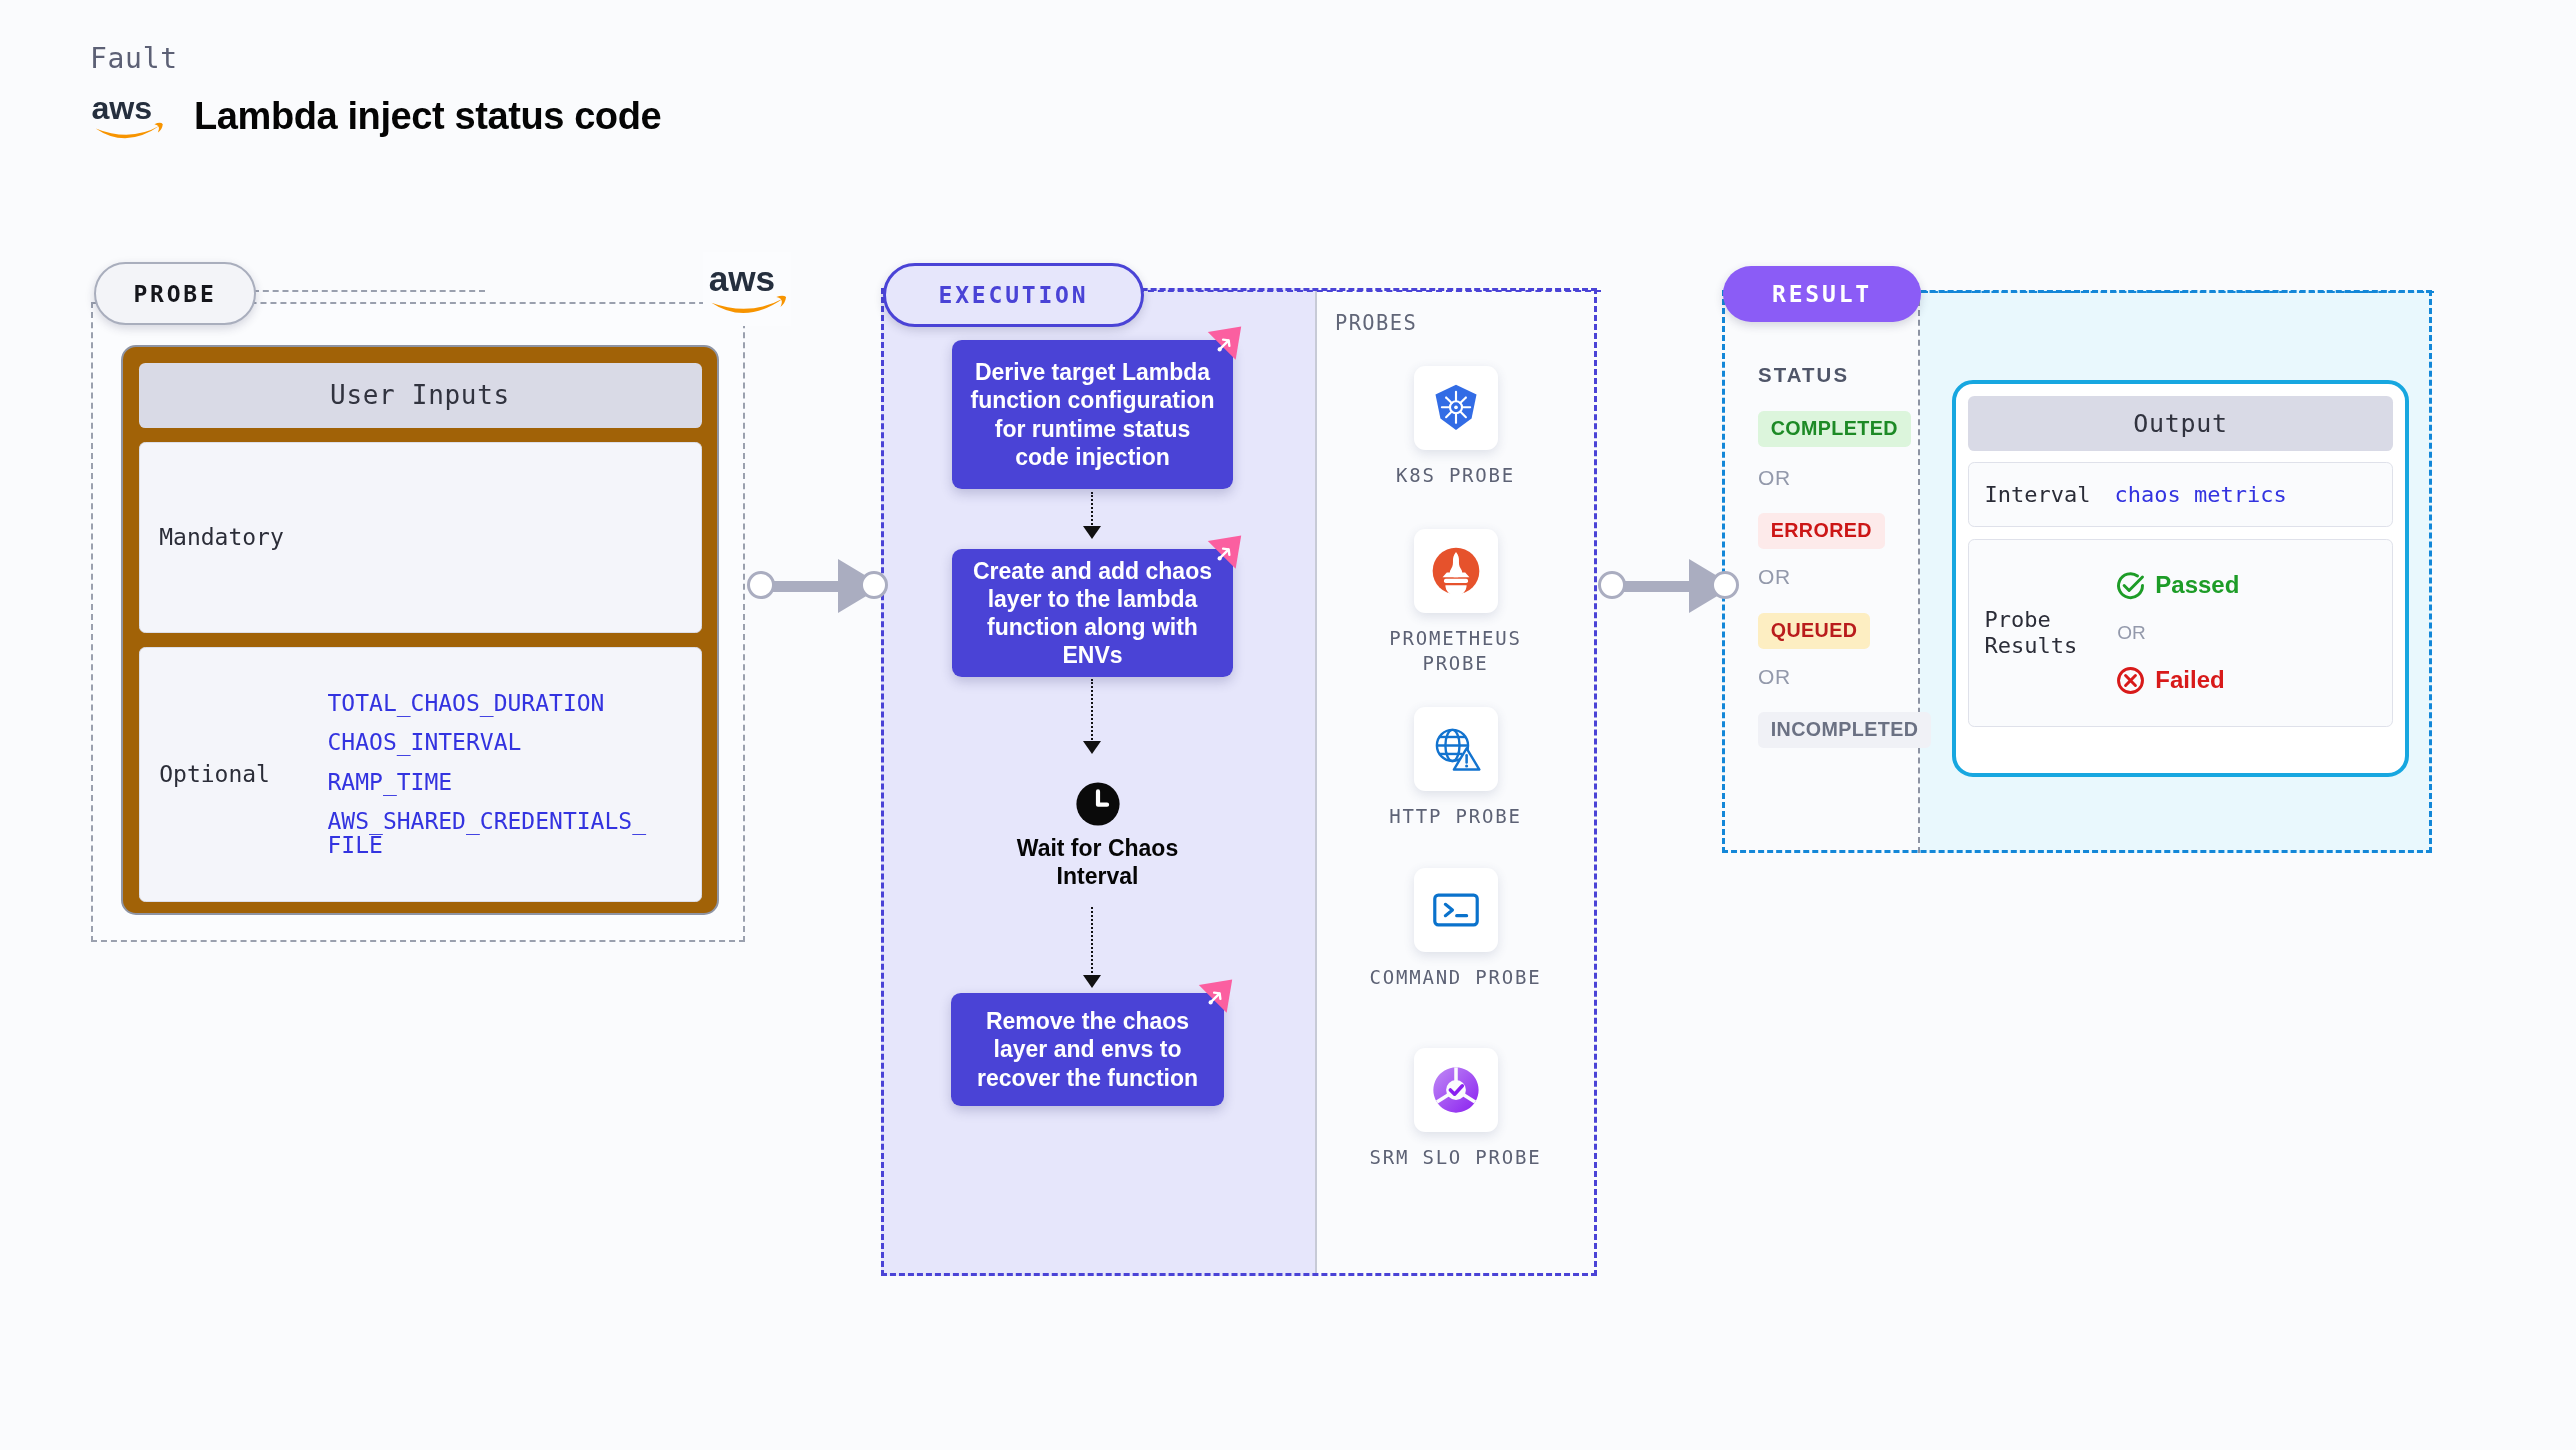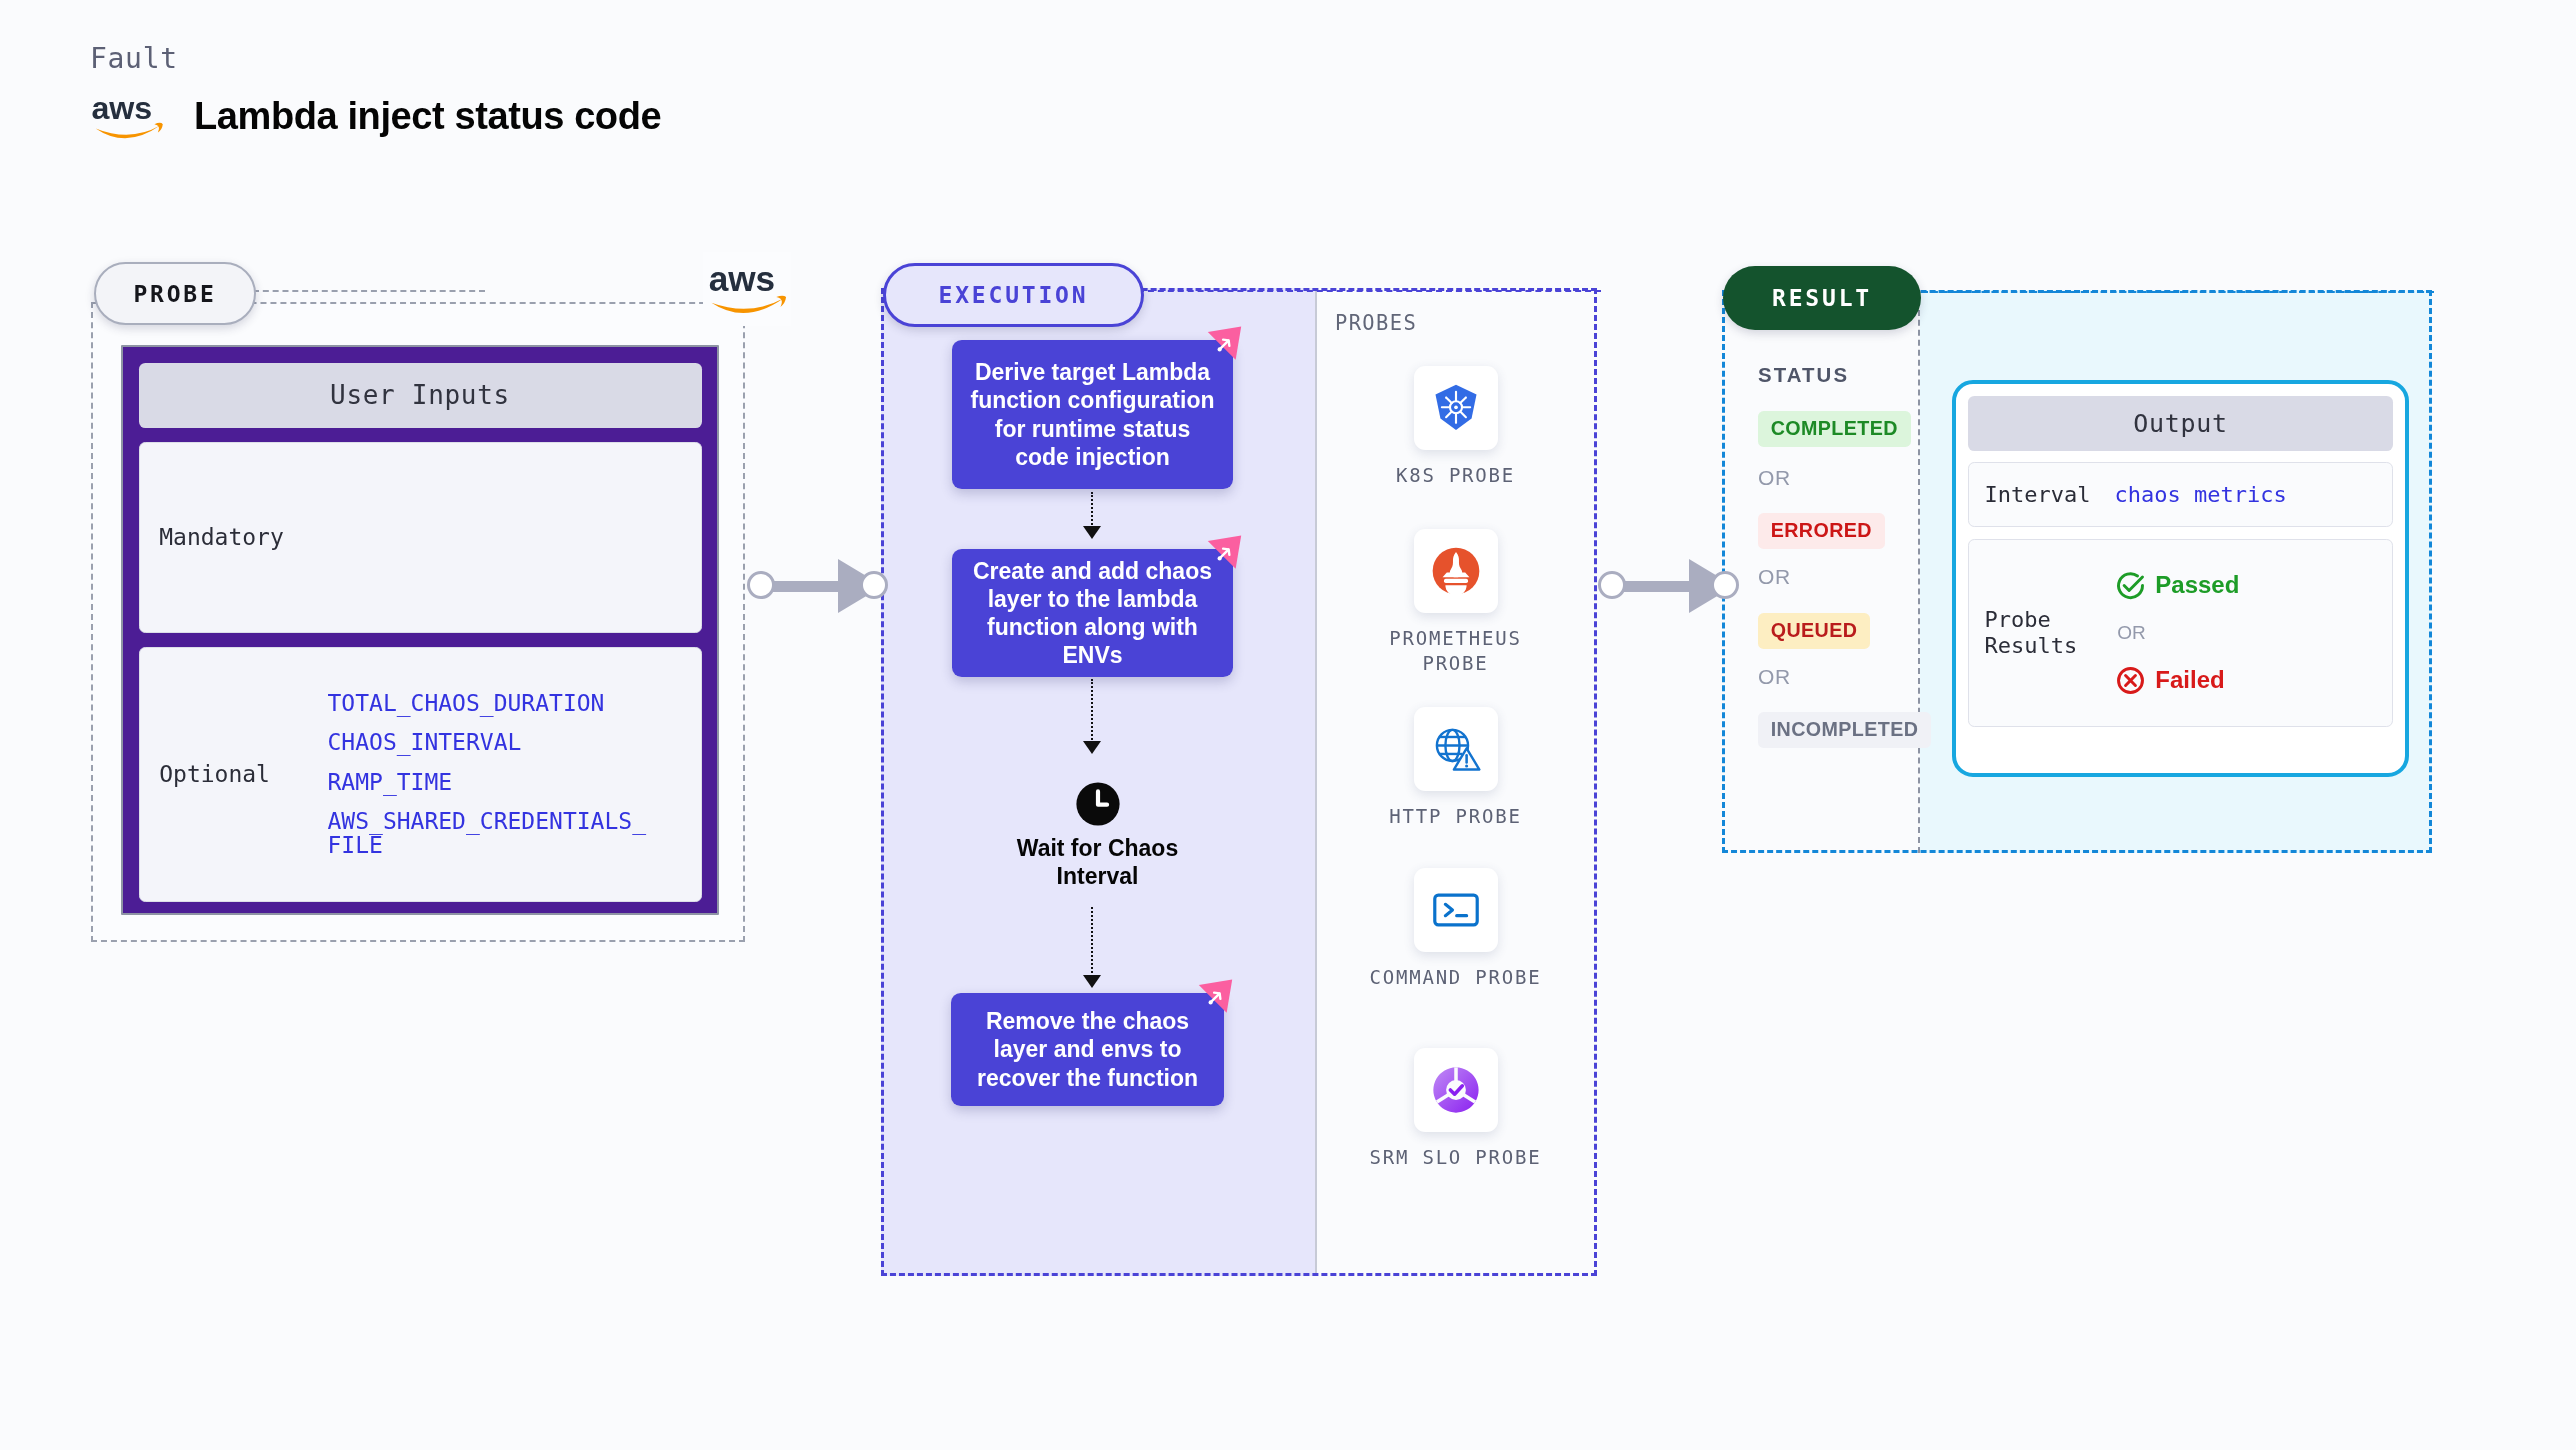--- a/index.html
+++ b/index.html
@@ -65,23 +65,23 @@
     font-size: 23px;
   }
   #tune-tail { left: 253px; top: 290px; width: 232px; border-top-color: #9aa0ae; }
   #aws-badge-logo {
     position: absolute; left: 703px; top: 252px;
     width: 88px; height: 74px; background: #fbfcfe; z-index: 5;
   }
 
   .card-outer {
     position: absolute;
-    background: #4c1d95;
+    background: #a16207;
     border: 2.8px solid #8e94a4;
-    border-radius: 1px;
+    border-radius: 15px;
     box-sizing: border-box;
   }
   #user-inputs-card { left: 121px; top: 345px; width: 598px; height: 570px; padding: 15.5px; }
   .card-title {
     background: #d9dae6;
     border-radius: 6.3px;
     height: 65px;
     display: flex; align-items: center; justify-content: center;
     font-family: "DejaVu Sans Mono", monospace;
     font-size: 26px;
@@ -234,22 +234,22 @@
     box-sizing: border-box;
     z-index: 0;
   }
   #result-output-bg {
     position: absolute;
     left: 1920px; top: 290px; width: 512px; height: 563px;
     background: #e9f8fd;
     z-index: 0;
   }
   #result-badge {
-    left: 1723px; top: 266px; width: 198px; height: 64px;
-    background: #14532d; color: #ffffff;
+    left: 1723px; top: 266px; width: 198px; height: 56px;
+    background: #8b5cf6; color: #ffffff;
     font-size: 23px;
   }
   #result-tail { left: 1922px; top: 291px; width: 512px; border-top-color: #1387d8; }
   #status-label {
     position: absolute; left: 1758px; top: 364px;
     font-size: 20.4px; font-weight: bold; color: #4f5568; letter-spacing: 2.1px;
     z-index: 4;
   }
   .status-pill {
     position: absolute;

